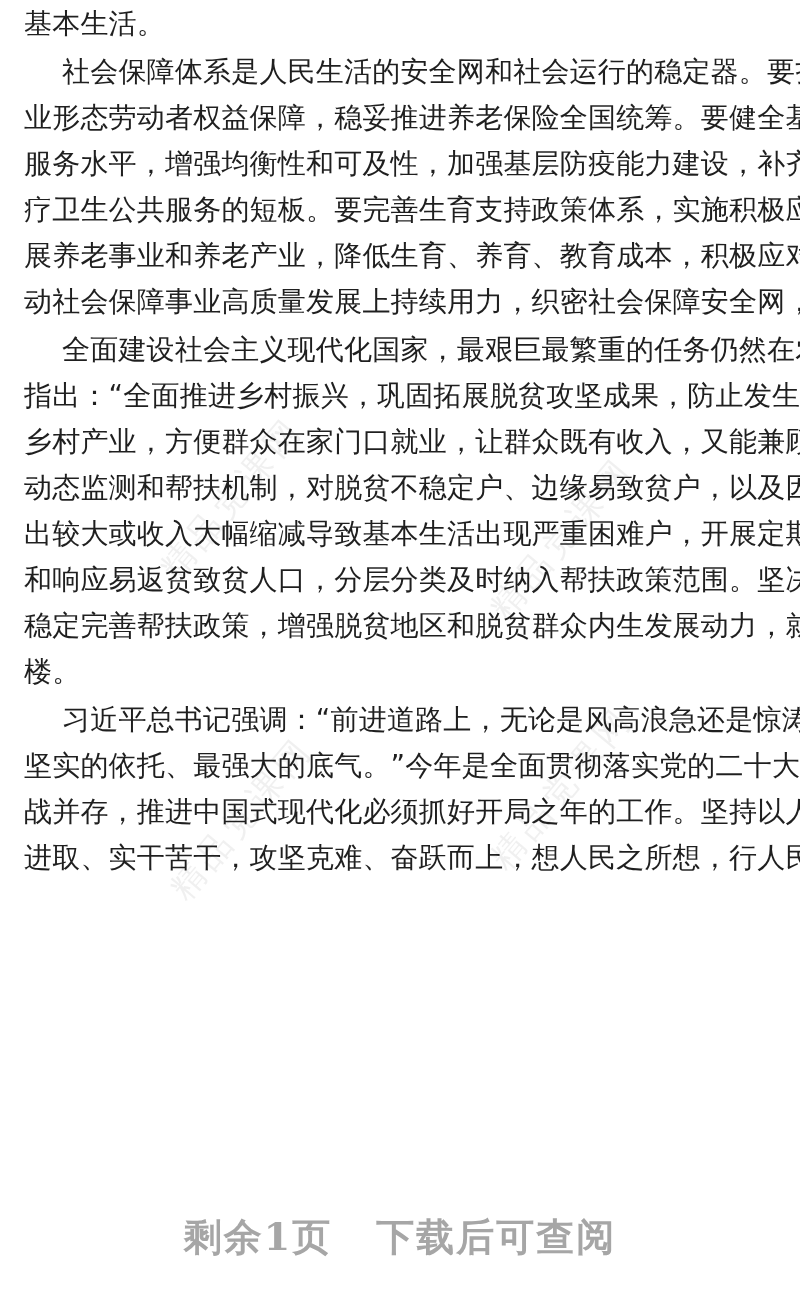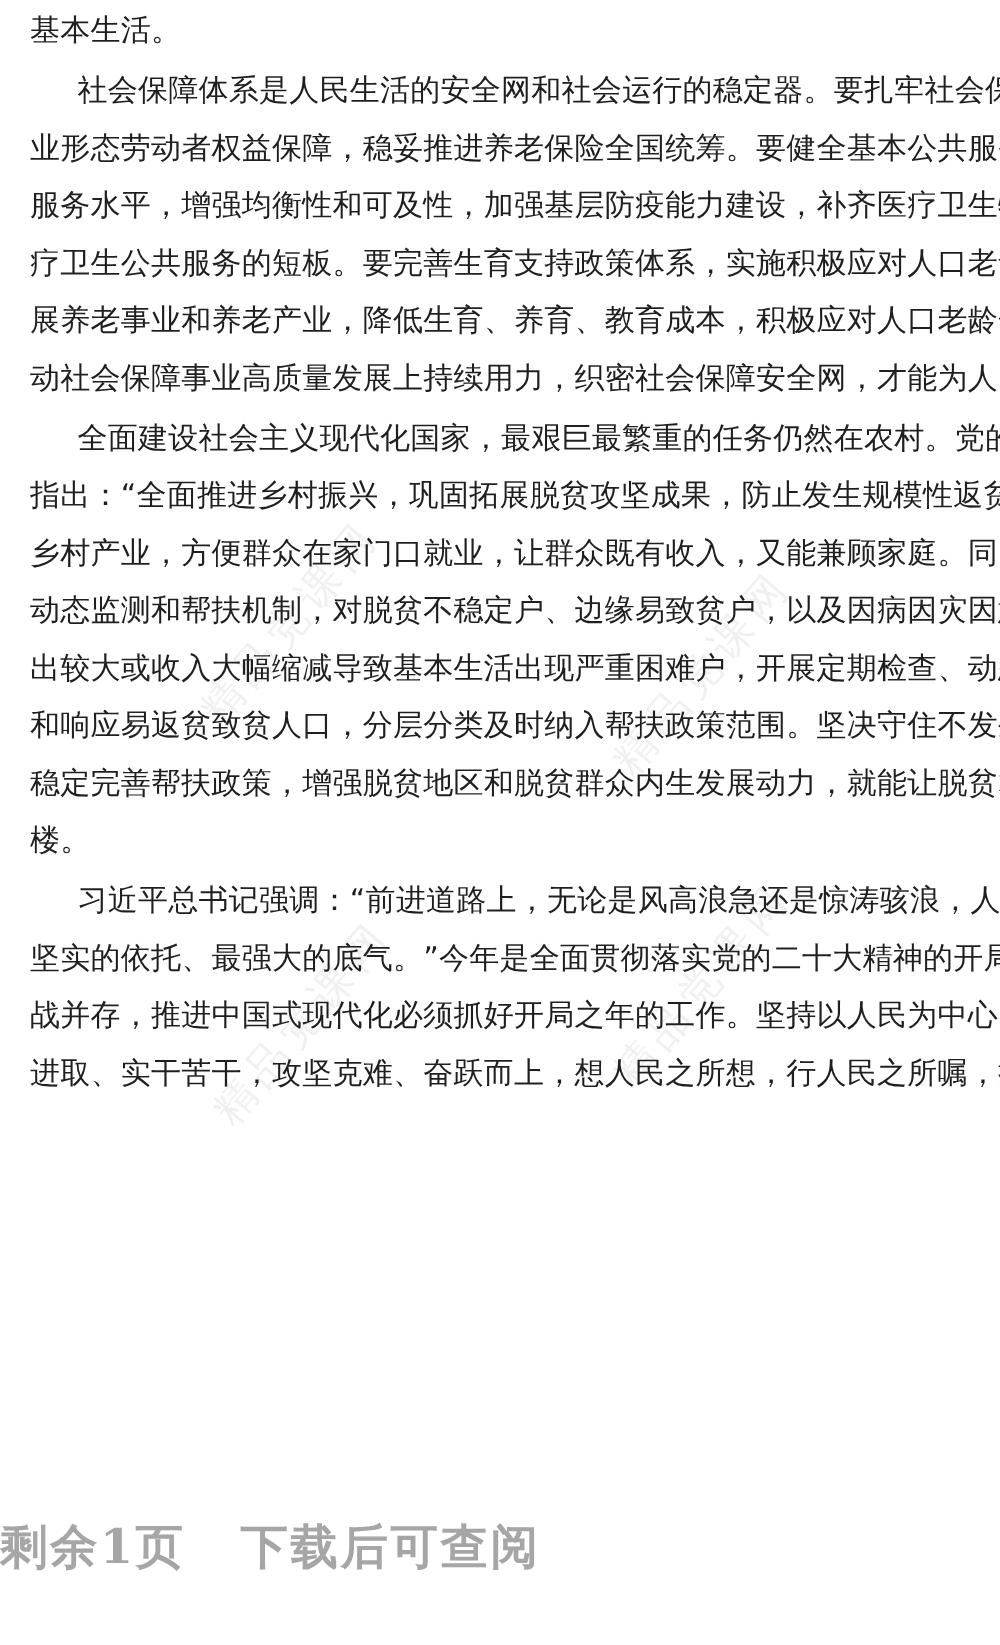--- a/index.html
+++ b/index.html
@@ -19,21 +19,21 @@
       position: absolute;
       left: 0;
       top: 0;
       width: 800px;
       height: 1316px;
     }
     .line {
       position: absolute;
       left: 24px;
       width: 752px;
-      font-size: 24px;
+      font-size: 28px;
       line-height: 28px;
       white-space: nowrap;
       letter-spacing: 0.2px;
       color: #1f1f1f;
     }
     .indent { left: 62px; width: 714px; }
     .watermark {
       position: absolute;
       font-size: 34px;
       color: rgba(200,200,200,0.28);
@@ -41,20 +41,21 @@
       transform-origin: left top;
       white-space: nowrap;
       letter-spacing: 6px;
       pointer-events: none;
     }
     .more-banner {
       position: absolute;
       left: 0;
       top: 1212px;
       width: 800px;
+      text-align: center;
       font-family: "DejaVu Serif", "Liberation Serif", serif;
       font-weight: bold;
       font-size: 38px;
       color: #a6a6a6;
       letter-spacing: 2px;
     }
     .more-banner .gap { display: inline-block; width: 44px; }
   </style>
 </head>
 <body>

